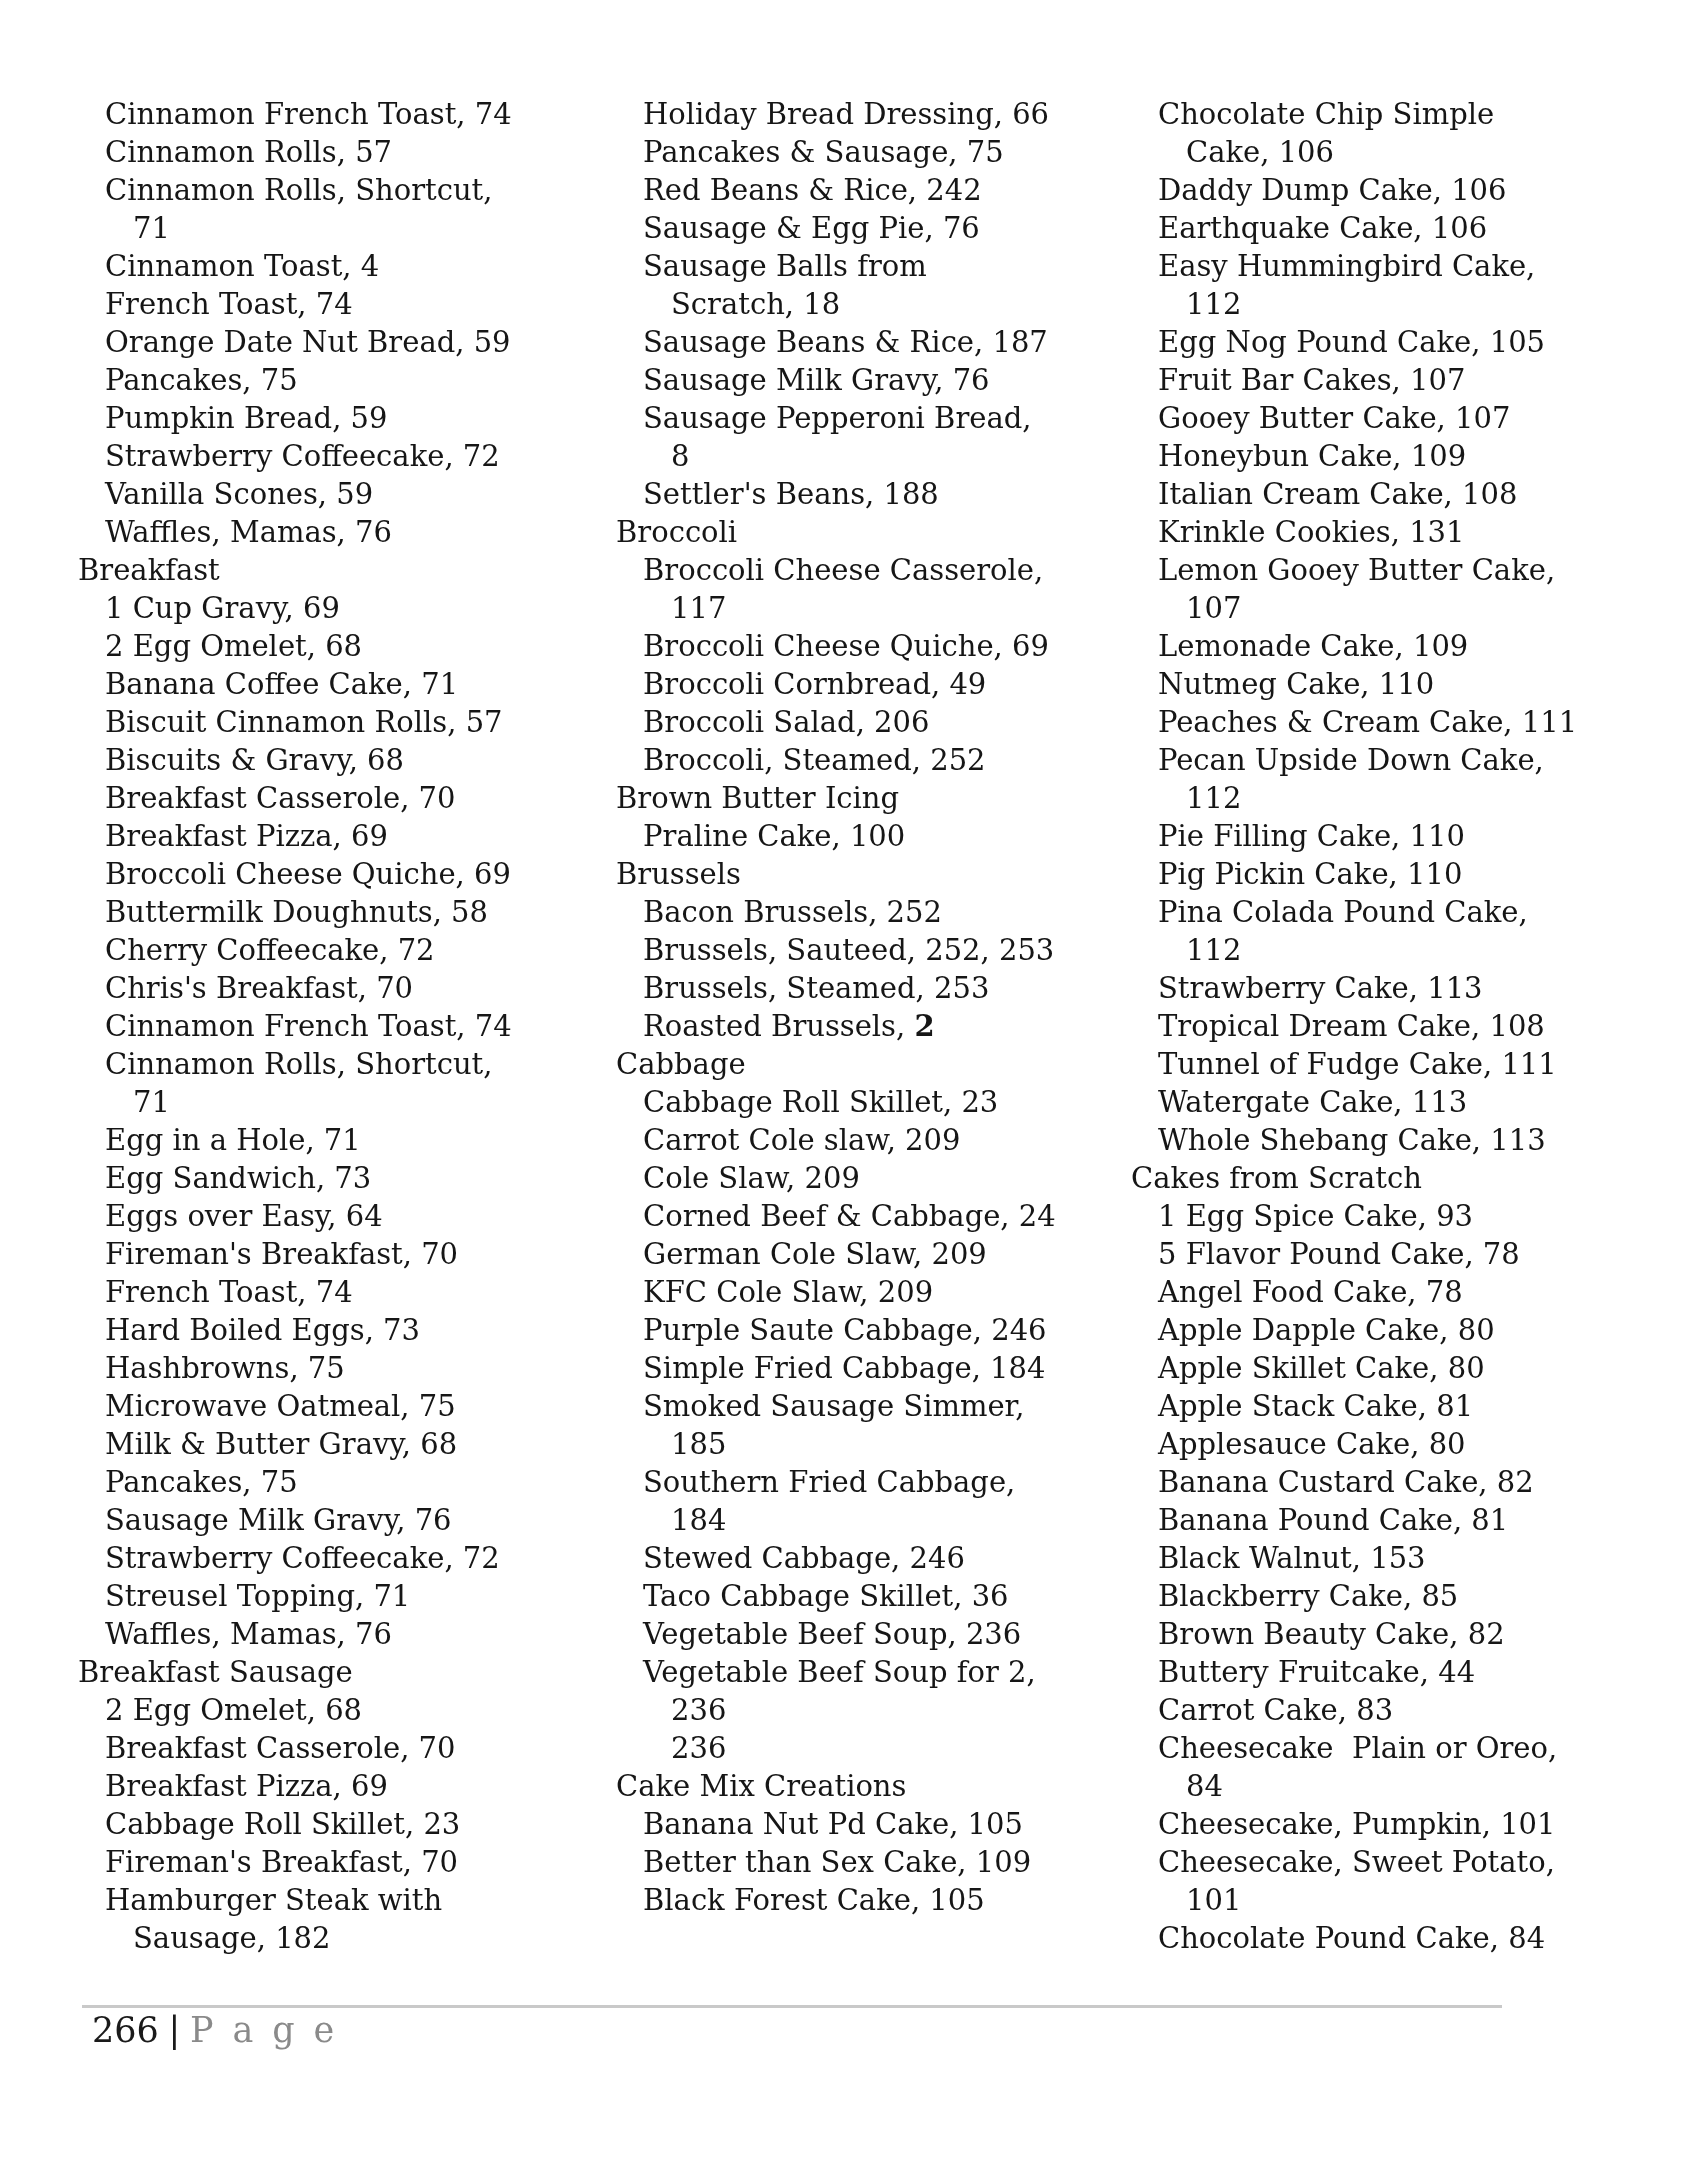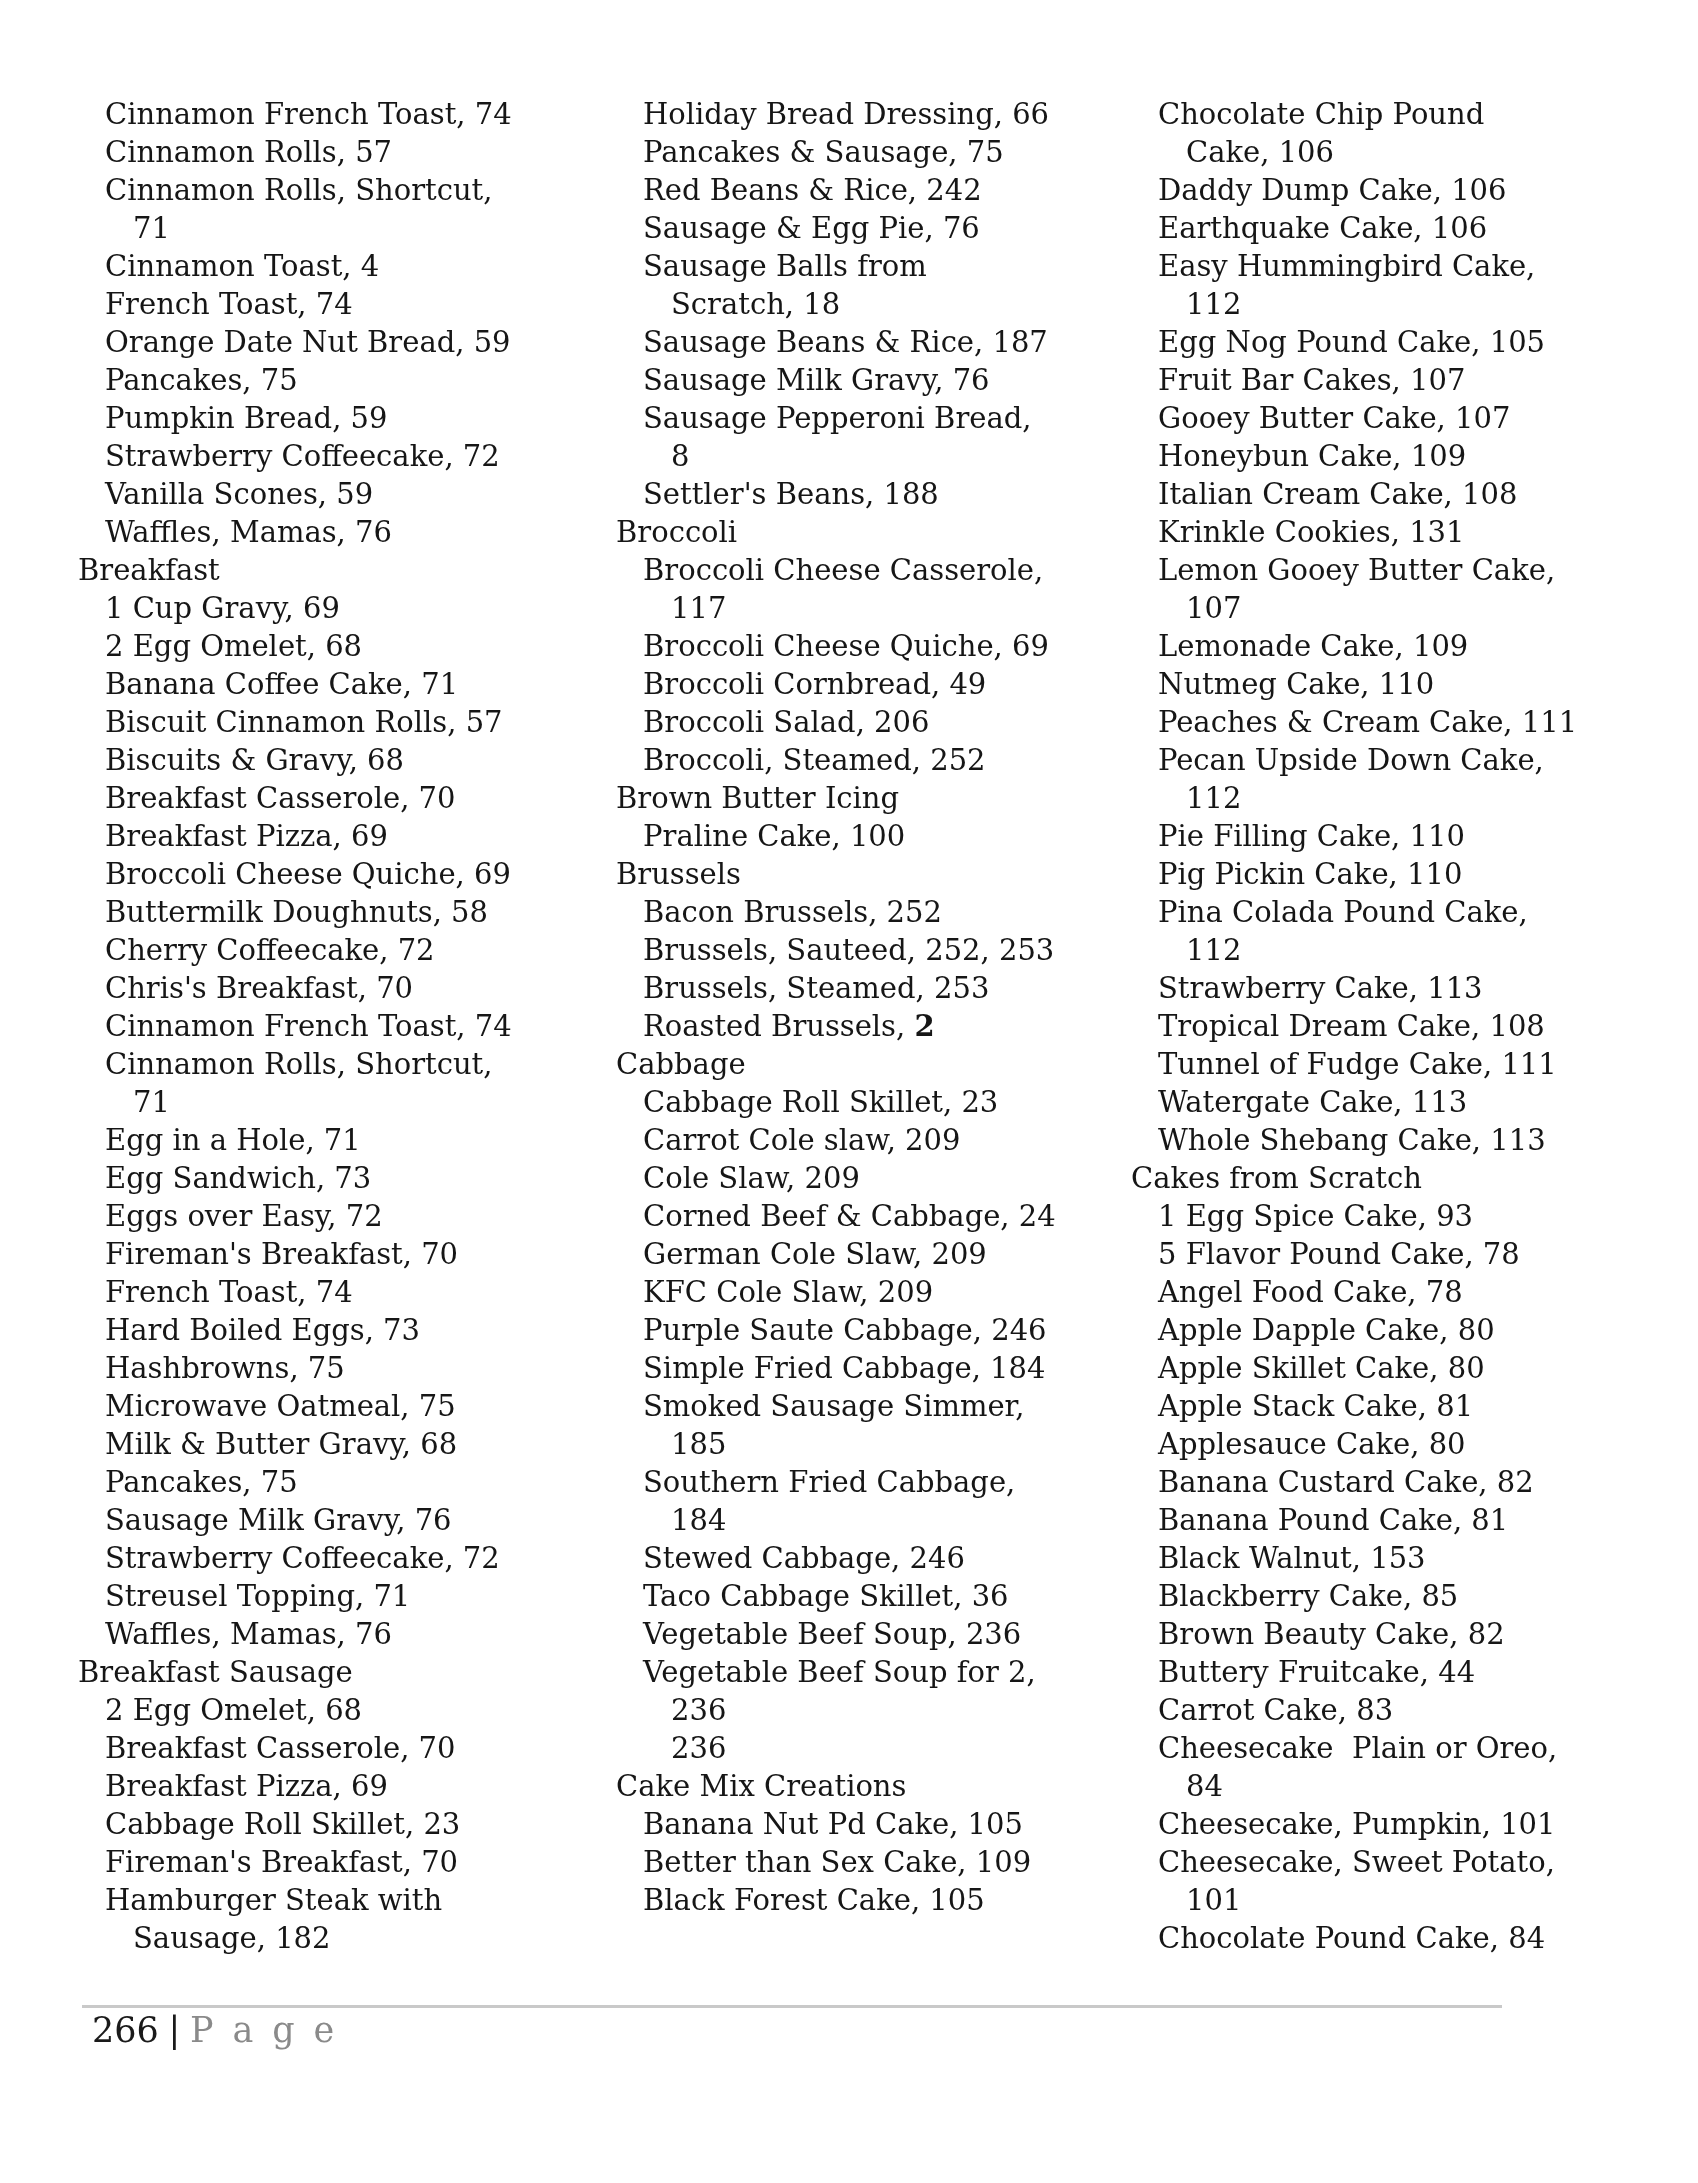--- a/index.html
+++ b/index.html
@@ -73,21 +73,21 @@
         <div class="line indent-1">Breakfast Pizza, 69</div>
         <div class="line indent-1">Broccoli Cheese Quiche, 69</div>
         <div class="line indent-1">Buttermilk Doughnuts, 58</div>
         <div class="line indent-1">Cherry Coffeecake, 72</div>
         <div class="line indent-1">Chris's Breakfast, 70</div>
         <div class="line indent-1">Cinnamon French Toast, 74</div>
         <div class="line indent-1">Cinnamon Rolls, Shortcut,</div>
         <div class="line indent-2">71</div>
         <div class="line indent-1">Egg in a Hole, 71</div>
         <div class="line indent-1">Egg Sandwich, 73</div>
-        <div class="line indent-1">Eggs over Easy, 72</div>
+        <div class="line indent-1">Eggs over Easy, 64</div>
         <div class="line indent-1">Fireman's Breakfast, 70</div>
         <div class="line indent-1">French Toast, 74</div>
         <div class="line indent-1">Hard Boiled Eggs, 73</div>
         <div class="line indent-1">Hashbrowns, 75</div>
         <div class="line indent-1">Microwave Oatmeal, 75</div>
         <div class="line indent-1">Milk &amp; Butter Gravy, 68</div>
         <div class="line indent-1">Pancakes, 75</div>
         <div class="line indent-1">Sausage Milk Gravy, 76</div>
         <div class="line indent-1">Strawberry Coffeecake, 72</div>
         <div class="line indent-1">Streusel Topping, 71</div>
@@ -145,21 +145,21 @@
         <div class="line indent-1">Vegetable Beef Soup, 236</div>
         <div class="line indent-1">Vegetable Beef Soup for 2,</div>
         <div class="line indent-2">236</div>
         <div class="line indent-2">236</div>
         <div class="line indent-0">Cake Mix Creations</div>
         <div class="line indent-1">Banana Nut Pd Cake, 105</div>
         <div class="line indent-1">Better than Sex Cake, 109</div>
         <div class="line indent-1">Black Forest Cake, 105</div>
       </section>
     <section class="col col-3">
-        <div class="line indent-1">Chocolate Chip Pound</div>
+        <div class="line indent-1">Chocolate Chip Simple</div>
         <div class="line indent-2">Cake, 106</div>
         <div class="line indent-1">Daddy Dump Cake, 106</div>
         <div class="line indent-1">Earthquake Cake, 106</div>
         <div class="line indent-1">Easy Hummingbird Cake,</div>
         <div class="line indent-2">112</div>
         <div class="line indent-1">Egg Nog Pound Cake, 105</div>
         <div class="line indent-1">Fruit Bar Cakes, 107</div>
         <div class="line indent-1">Gooey Butter Cake, 107</div>
         <div class="line indent-1">Honeybun Cake, 109</div>
         <div class="line indent-1">Italian Cream Cake, 108</div>

